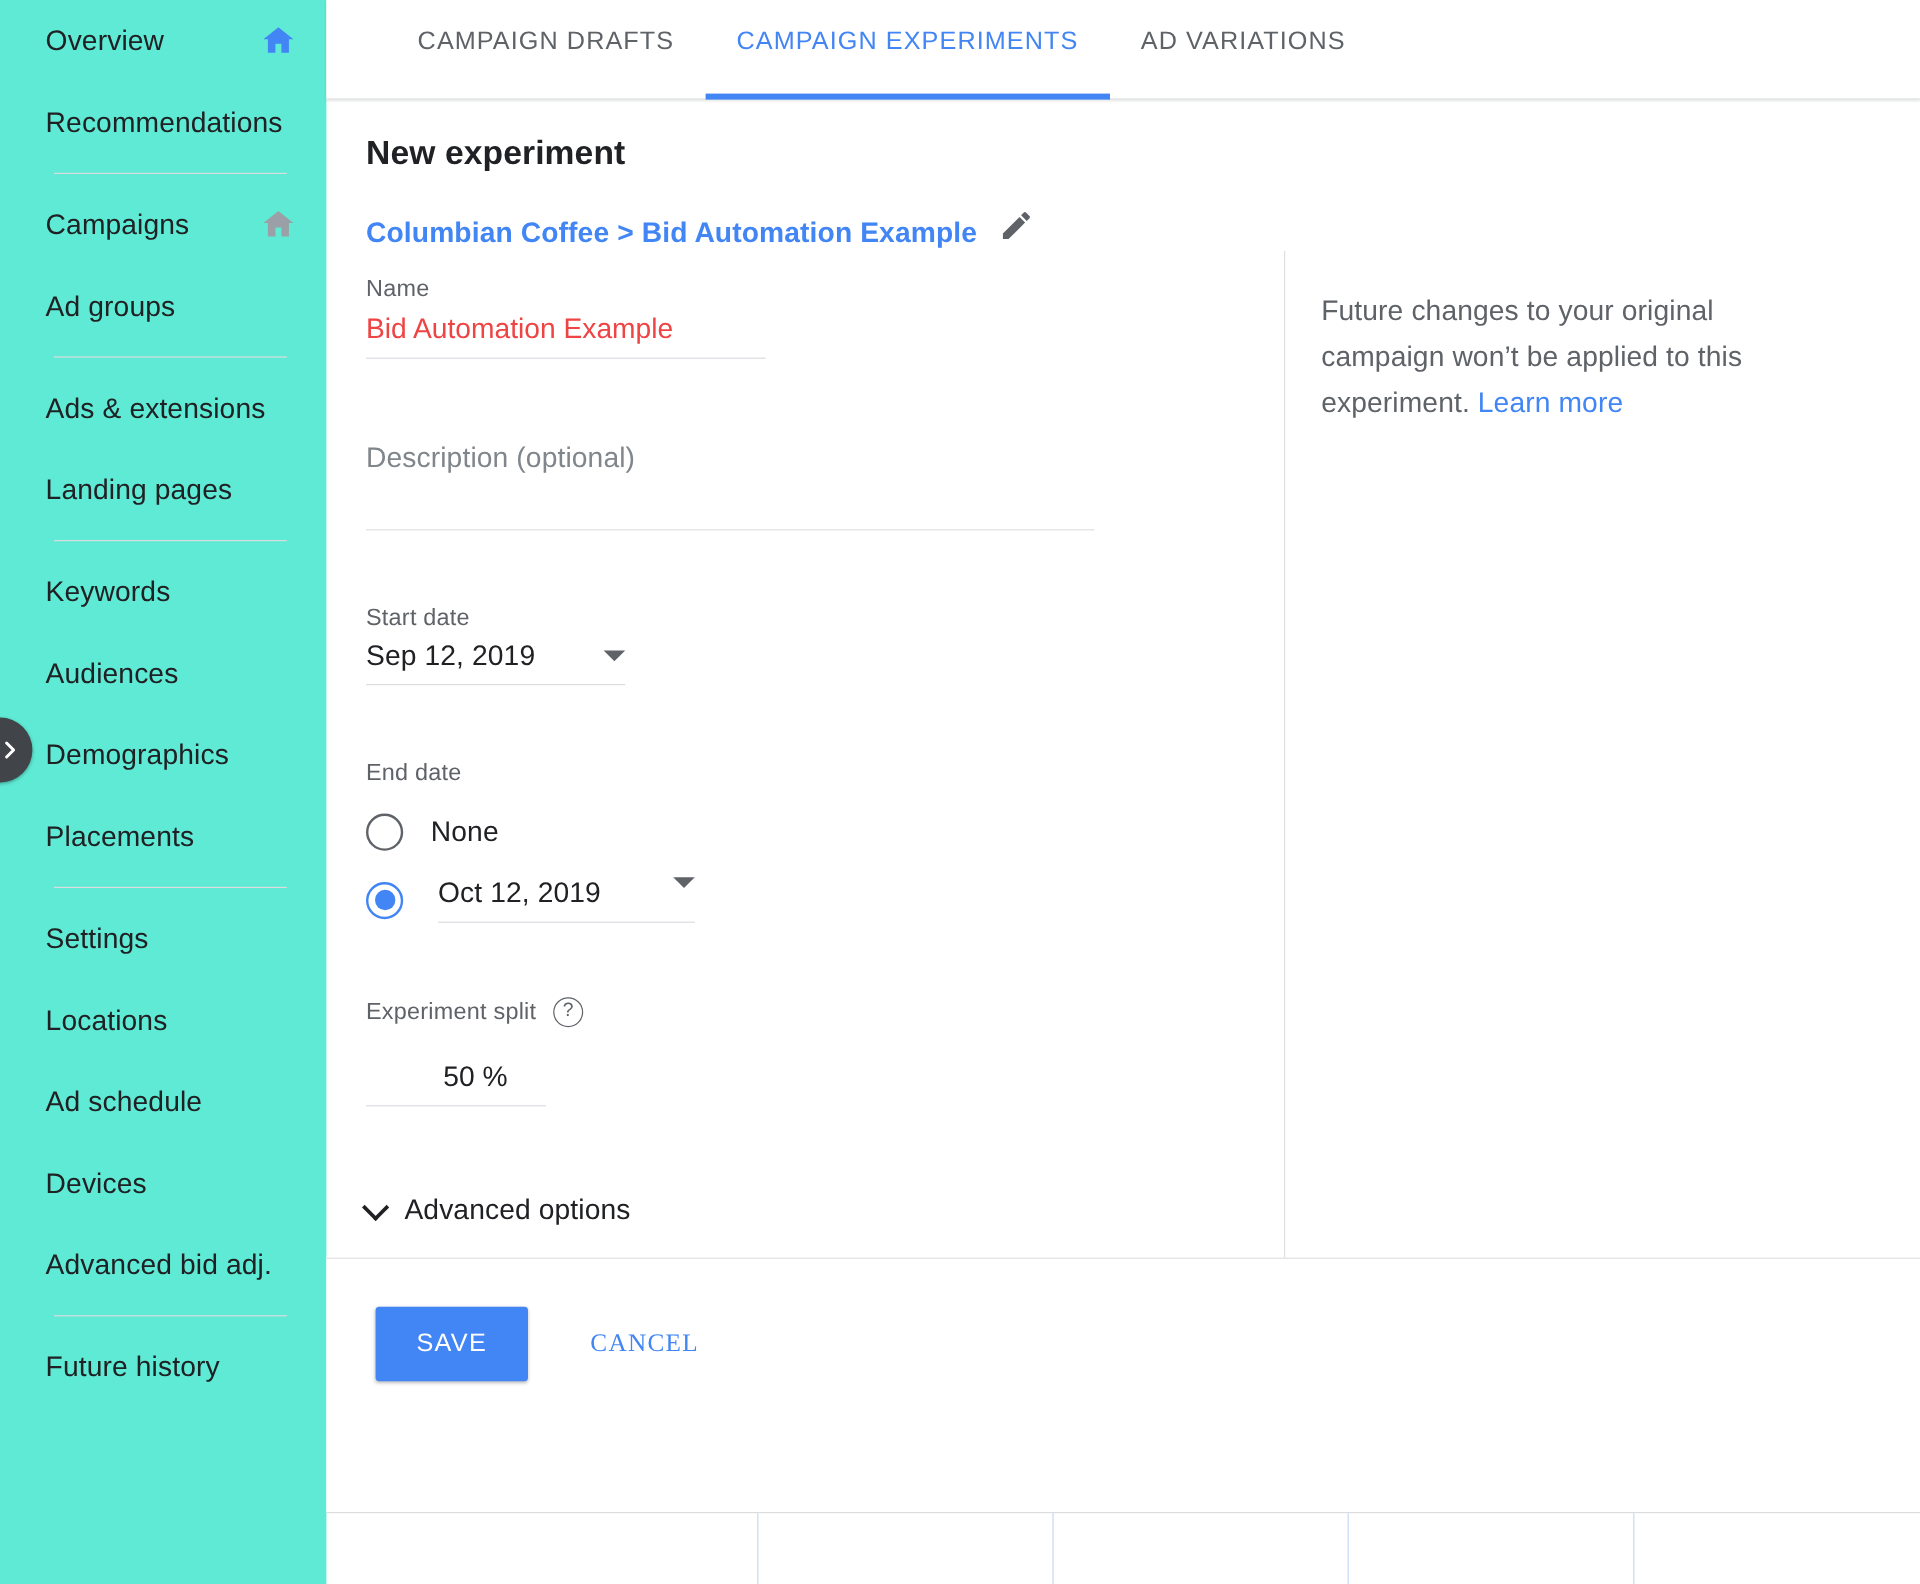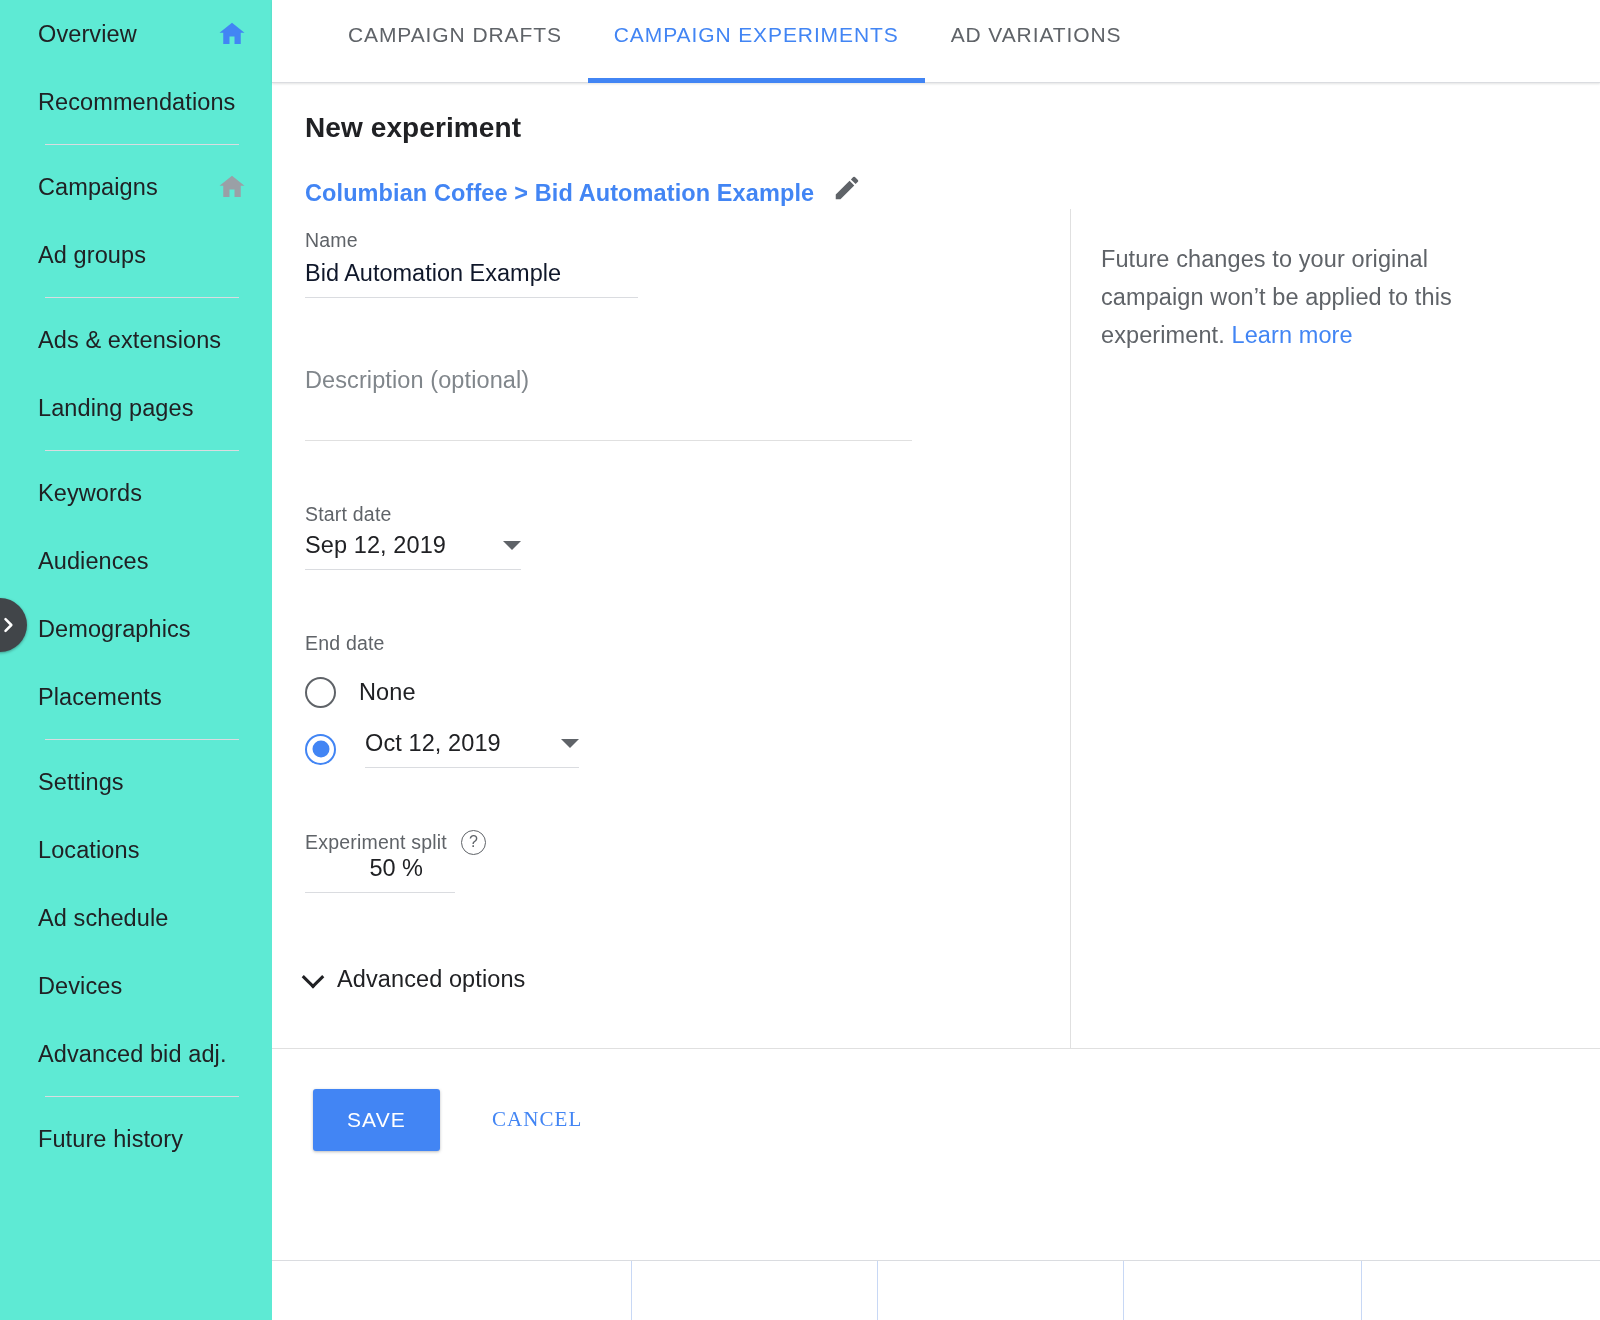--- a/index.html
+++ b/index.html
@@ -153,21 +153,21 @@
     color: #5f6368;
     letter-spacing: 0.2px;
   }
 
   .field-name {
     width: 333px;
     margin-top: 8px;
     padding-bottom: 10px;
     border-bottom: 1px solid #dadce0;
     font-size: 23.5px;
-    color: #0f172a;
+    color: #ef4444;
     cursor: text;
   }
 
   .field-desc {
     width: 607px;
     margin-top: 69px;
     padding-bottom: 8px;
     border-bottom: 1px solid #e0e0e0;
     cursor: text;
   }
@@ -228,21 +228,21 @@
     background: #4285f4;
   }
   .radio-label {
     font-size: 23.5px;
     color: #202124;
     margin-left: 23px;
     letter-spacing: 0.1px;
   }
   .radio-date {
     display: flex;
-    align-items: center;
+    align-items: flex-start;
     justify-content: space-between;
     width: 214px;
     margin-left: 29px;
     padding-bottom: 10px;
     border-bottom: 1px solid #dadce0;
     cursor: pointer;
   }
   .radio-date .val {
     font-size: 23.5px;
     color: #202124;
@@ -260,20 +260,21 @@
     border: 1.8px solid #5f6368;
     color: #5f6368;
     font-size: 16px;
     line-height: 22px;
     text-align: center;
     cursor: pointer;
     flex: none;
   }
   .split-input {
     width: 150px;
+    margin-top: 28px;
     padding-bottom: 10px;
     border-bottom: 1px solid #dadce0;
     text-align: right;
     padding-right: 32px;
     font-size: 23.5px;
     color: #202124;
     cursor: text;
   }
 
   .advanced-row {

